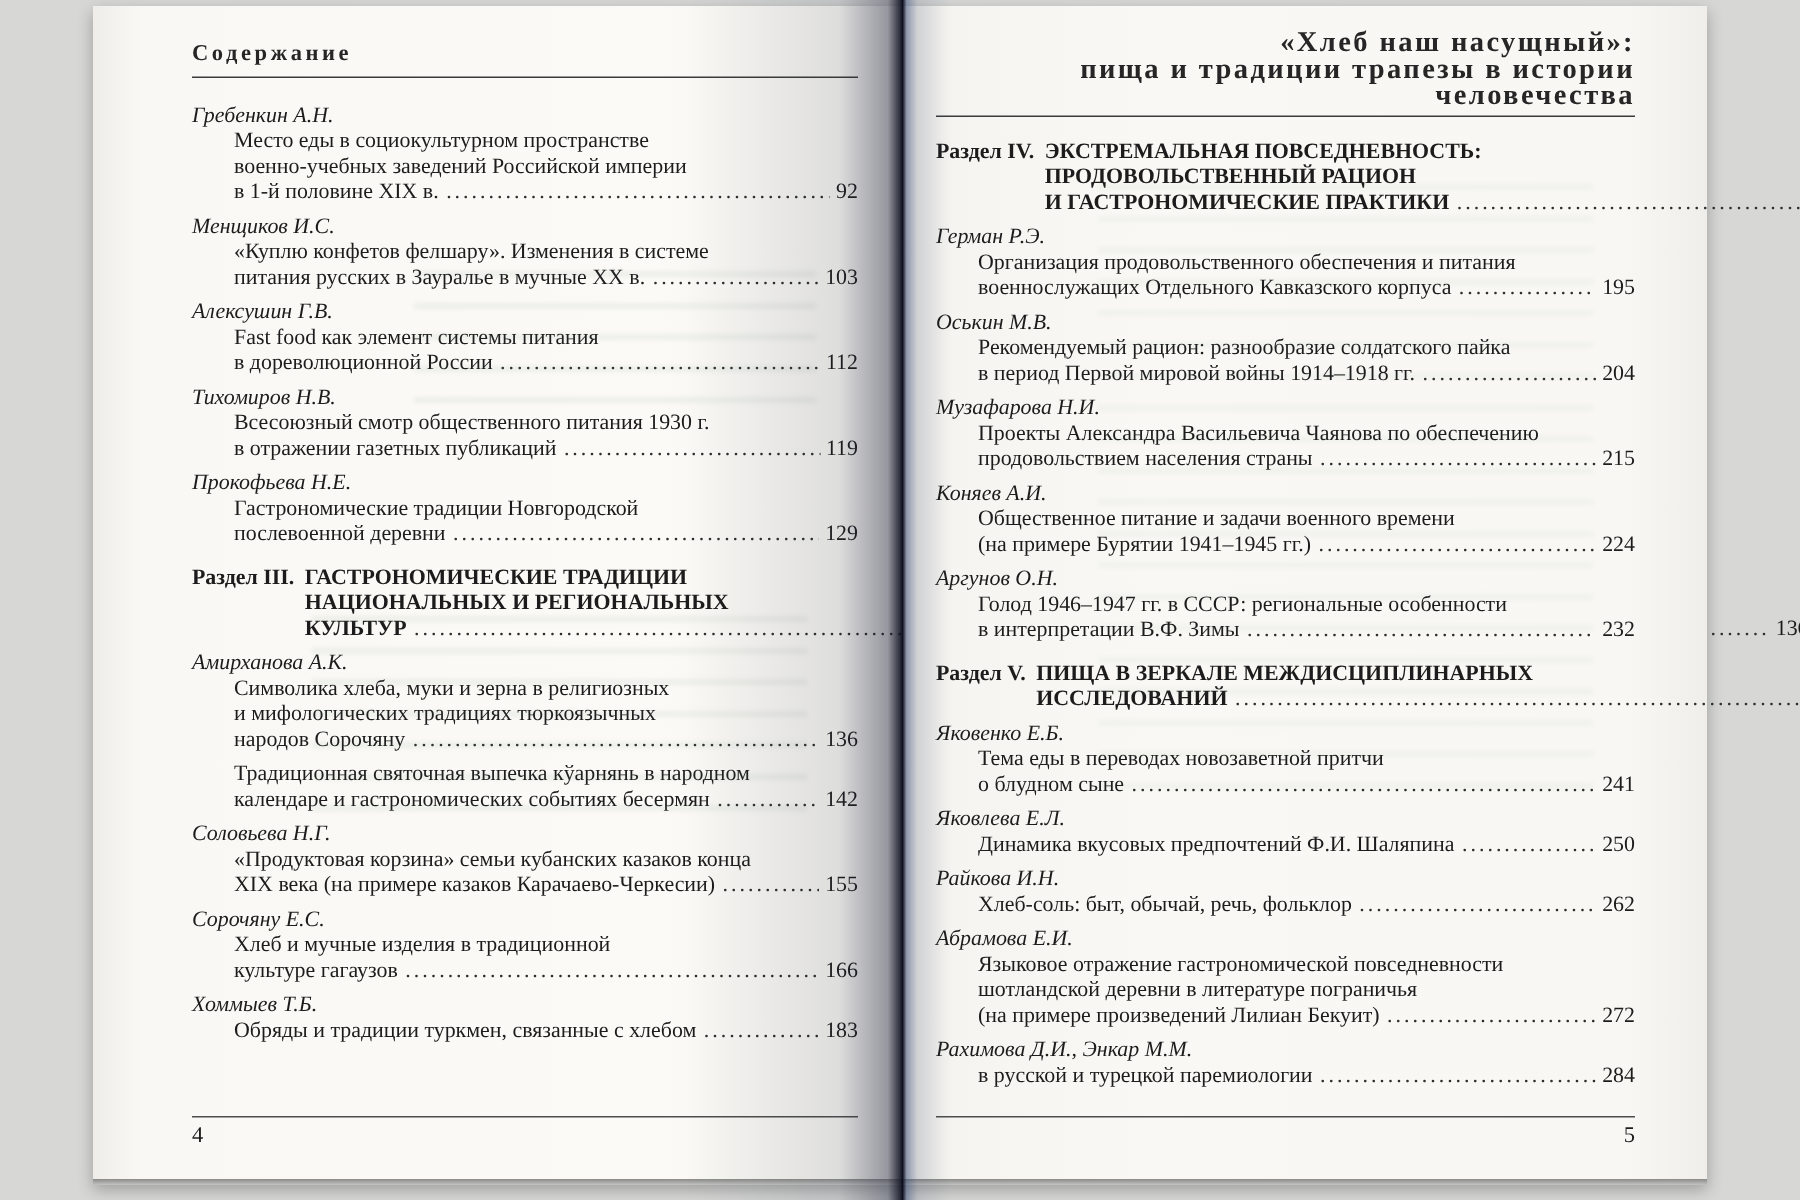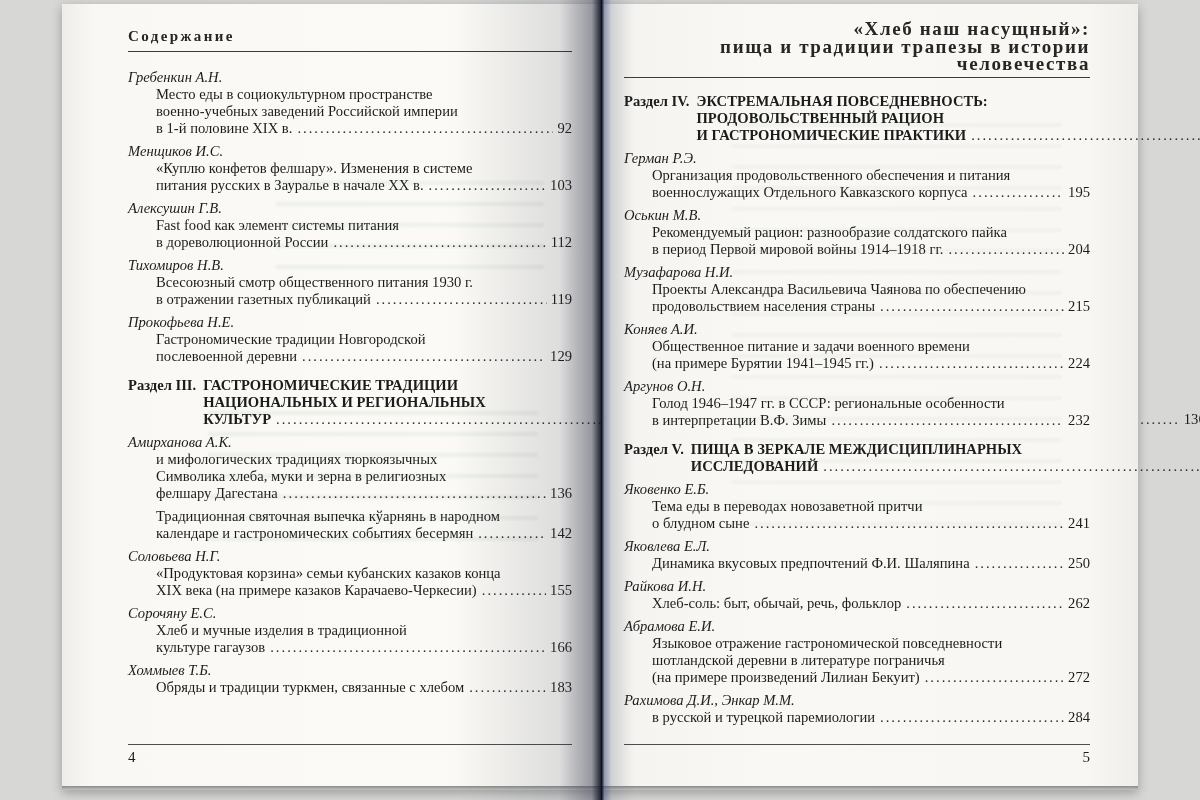--- a/index.html
+++ b/index.html
@@ -136,21 +136,21 @@
                 <span class="leader">................................................................................................................................................................</span>
                 <span class="pg">92</span>
               </div>
             </div>
           </div>
           <div class="toc-entry">
             <div class="toc-author">Менщиков И.С.</div>
             <div class="toc-lines">
               <div>«Куплю конфетов фелшару». Изменения в системе</div>
               <div class="toc-line-last">
-                <span class="txt">питания русских в Зауралье в начале XX в.</span>
+                <span class="txt">питания русских в Зауралье в мучные XX в.</span>
                 <span class="leader">................................................................................................................................................................</span>
                 <span class="pg">103</span>
               </div>
             </div>
           </div>
           <div class="toc-entry">
             <div class="toc-author">Алексушин Г.В.</div>
             <div class="toc-lines">
               <div>Fast food как элемент системы питания</div>
               <div class="toc-line-last">
@@ -190,24 +190,24 @@
               <div class="toc-line-last">
                 <span class="txt">КУЛЬТУР</span>
                 <span class="leader">................................................................................................................................................................</span>
                 <span class="pg">136</span>
               </div>
             </div>
           </div>
           <div class="toc-entry">
             <div class="toc-author">Амирханова А.К.</div>
             <div class="toc-lines">
+              <div>Символика хлеба, муки и зерна в религиозных</div>
               <div>и мифологических традициях тюркоязычных</div>
-              <div>Символика хлеба, муки и зерна в религиозных</div>
-              <div class="toc-line-last">
-                <span class="txt">фелшару Дагестана</span>
+              <div class="toc-line-last">
+                <span class="txt">народов Сорочяну</span>
                 <span class="leader">................................................................................................................................................................</span>
                 <span class="pg">136</span>
               </div>
             </div>
           </div>
           <div class="toc-entry">
             <div class="toc-lines">
               <div>Традиционная святочная выпечка кўарнянь в народном</div>
               <div class="toc-line-last">
                 <span class="txt">календаре и гастрономических событиях бесермян</span>

